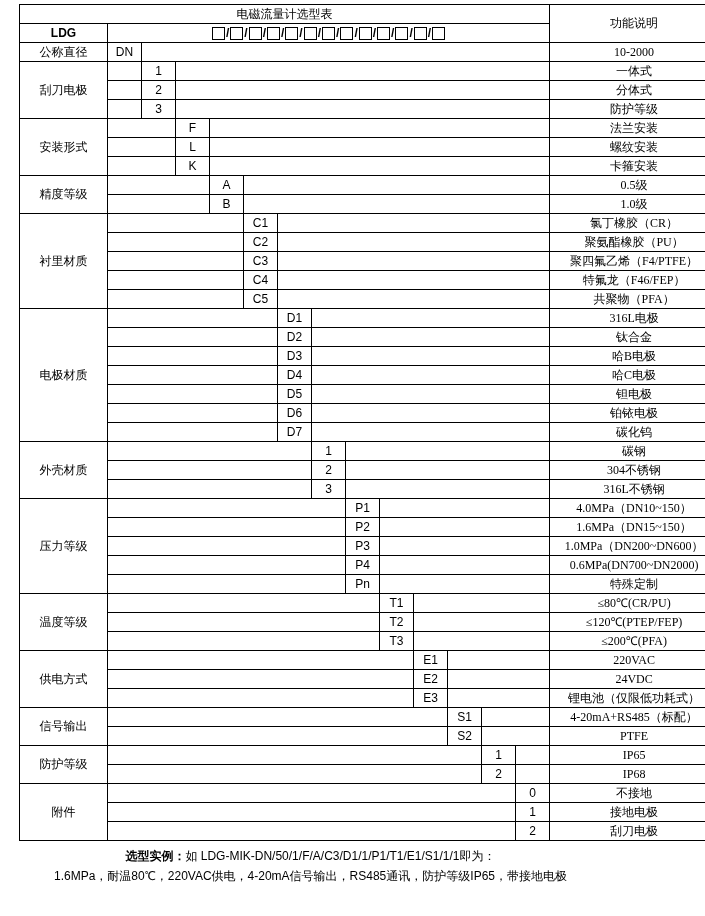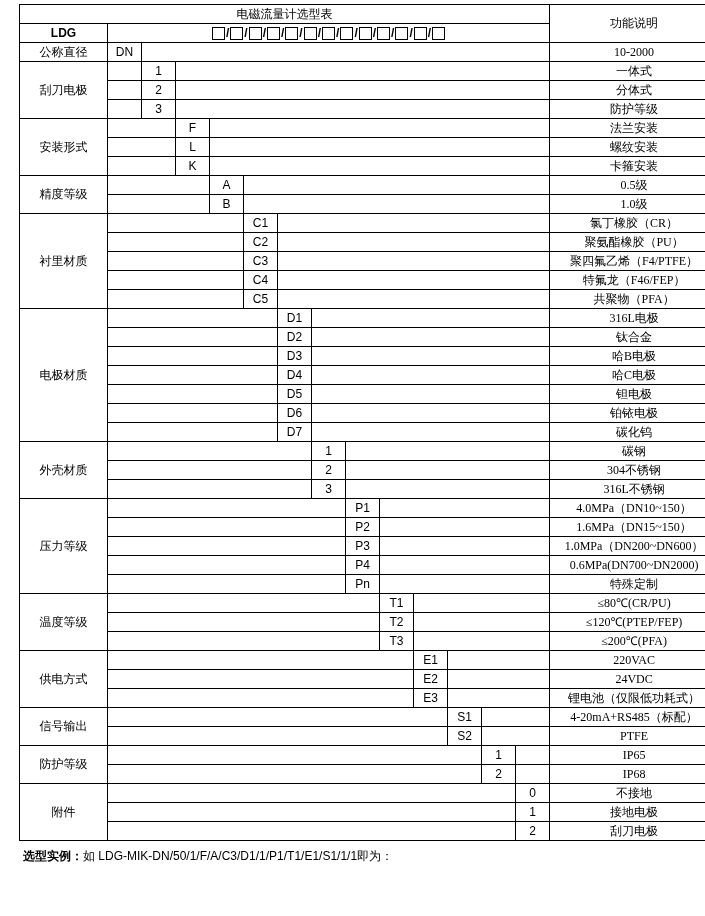--- a/index.html
+++ b/index.html
@@ -84,20 +84,21 @@
   .slash {
     font-size: 12px;
   }
   .ldg-row td {
     height: 20px;
   }
   .footer {
     margin: 6px 4px 0 4px;
     font-size: 12px;
     line-height: 1.5;
+    text-align: center;
   }
   .footer .lead {
     font-weight: bold;
   }
   .footer p {
     margin: 2px 0;
   }
   .footer .indent {
     text-indent: 14px;
   }
@@ -438,15 +439,16 @@
         <td class="blank" colspan="12"></td>
         <td class="code">2</td>
         <td class="desc">刮刀电极</td>
       </tr>
 
     </tbody>
   </table>
 
   <div class="footer">
     <p><span class="lead">选型实例：</span><span>如 LDG-MIK-DN/50/1/F/A/C3/D1/1/P1/T1/E1/S1/1/1即为：</span></p>
+    <p>1.6MPa，耐温80℃，220VAC供电，4-20mA信号输出，RS485通讯，防护等级IP65，带接地电极</p>
   </div>
 
 </div>
 
 </body></html>

